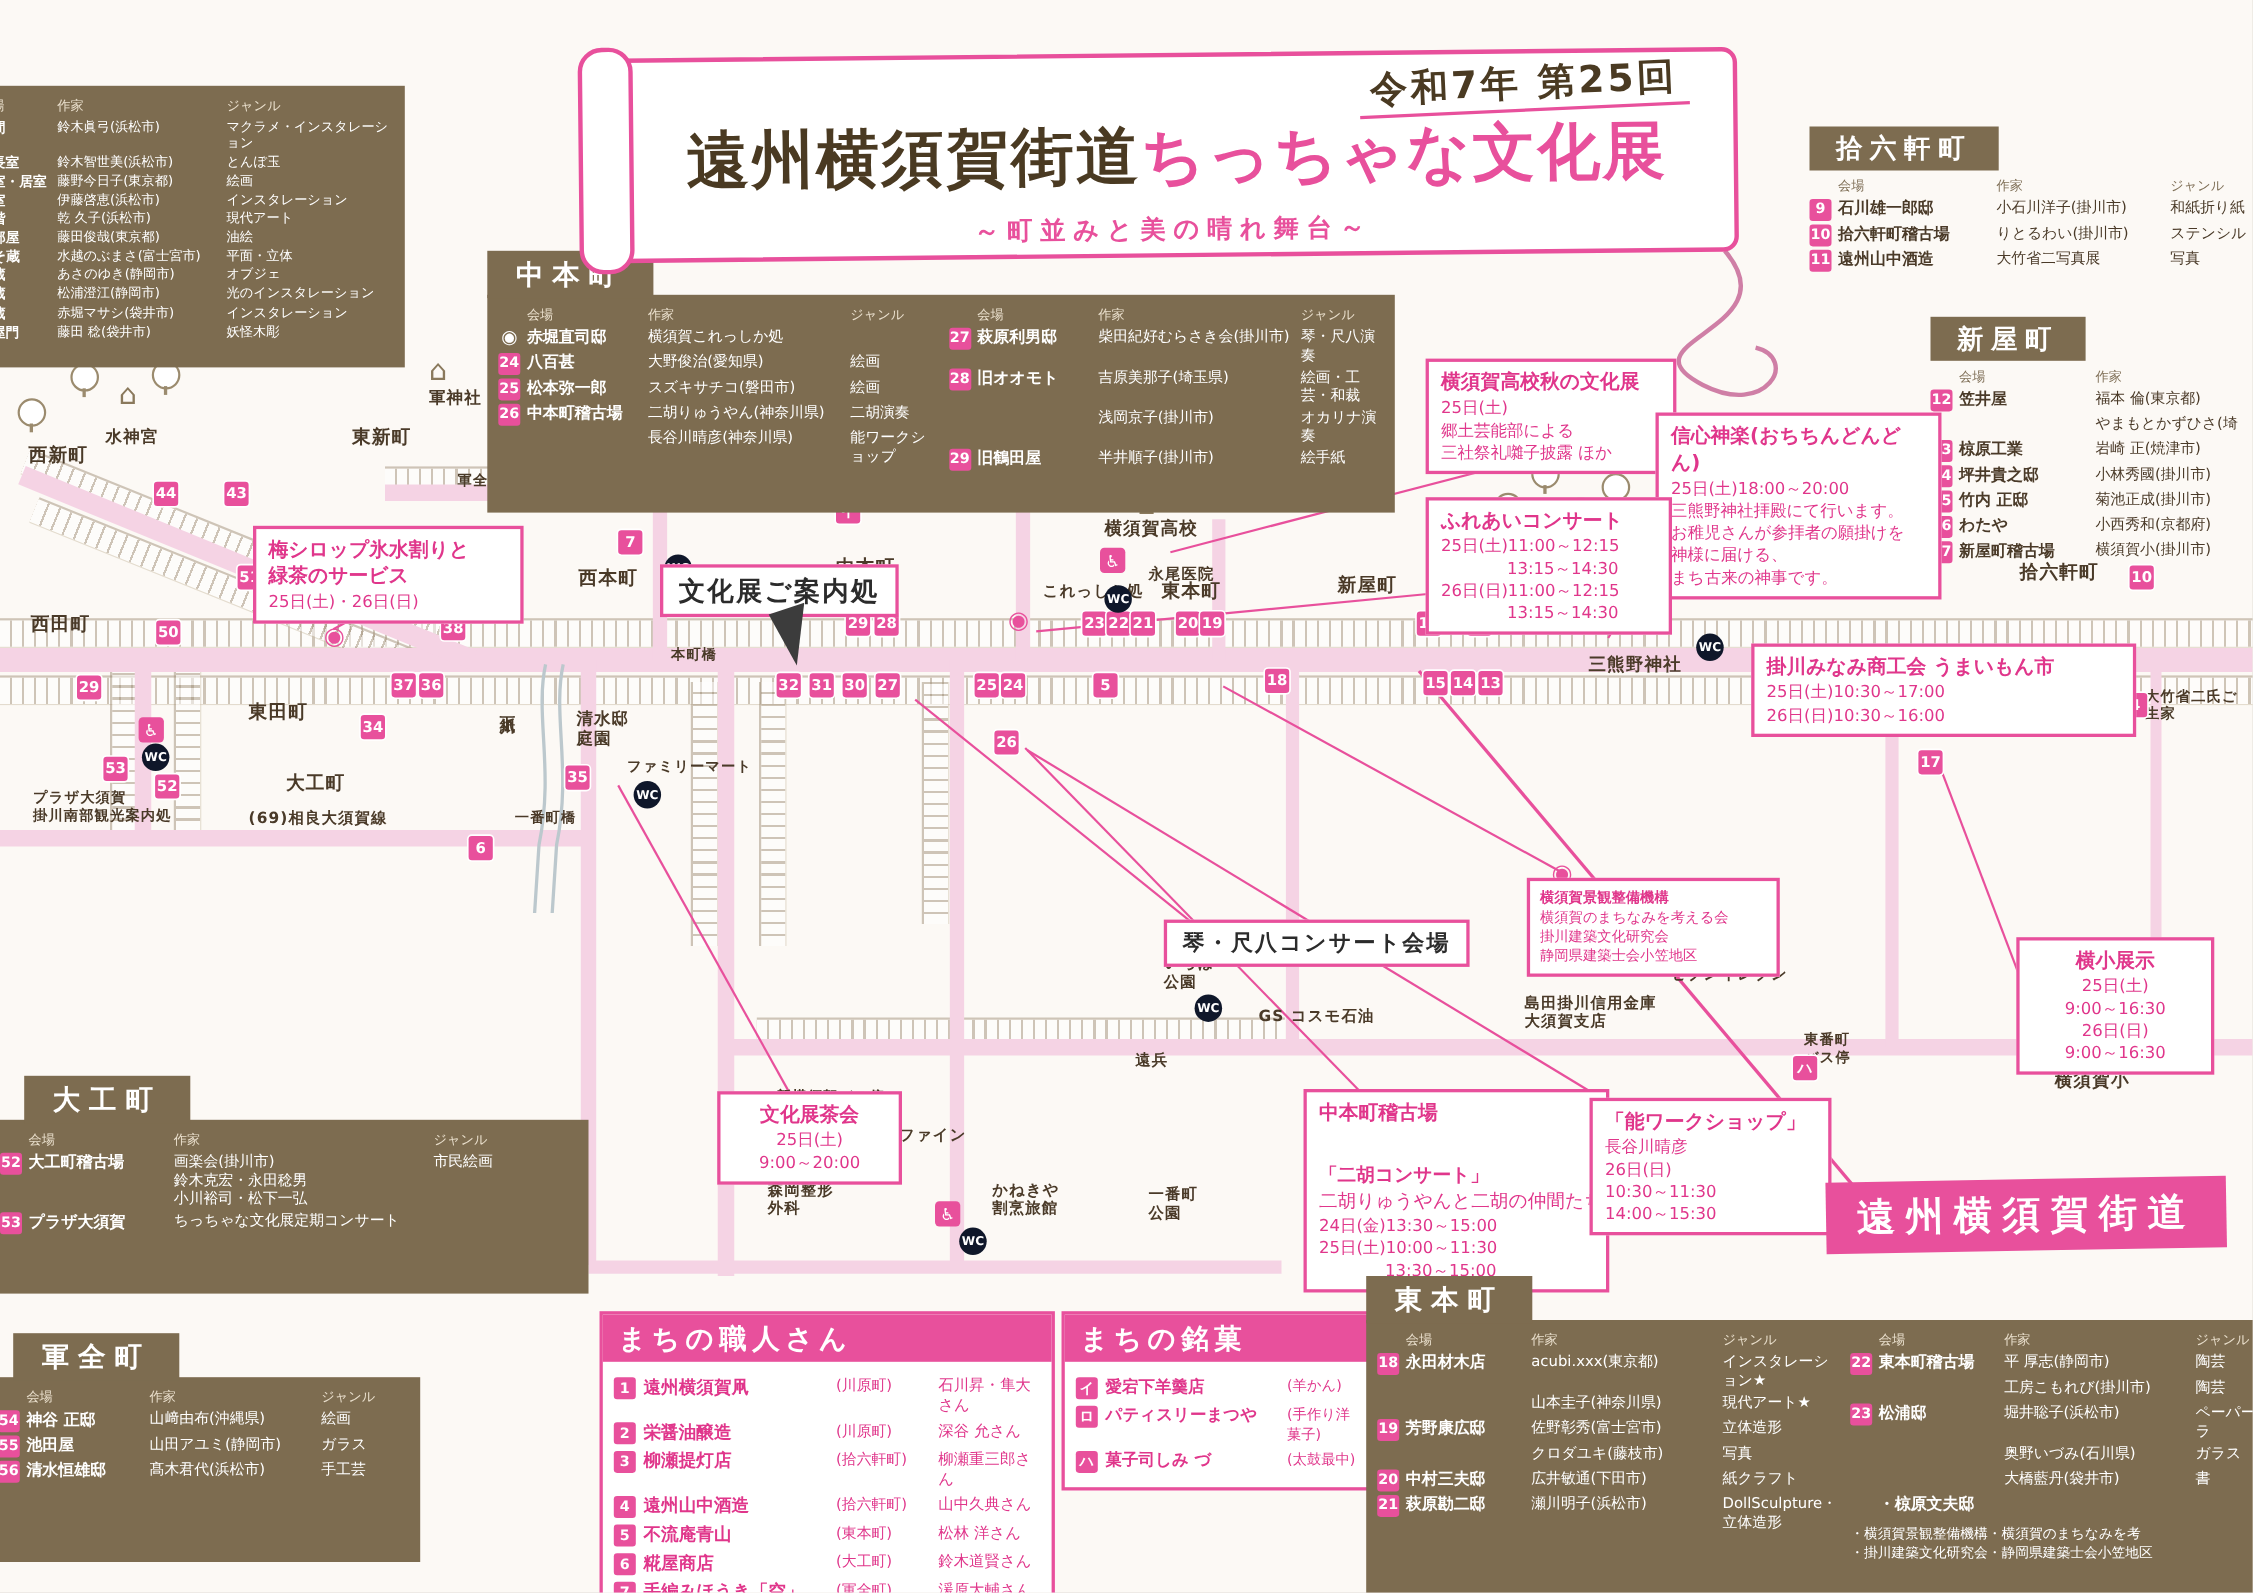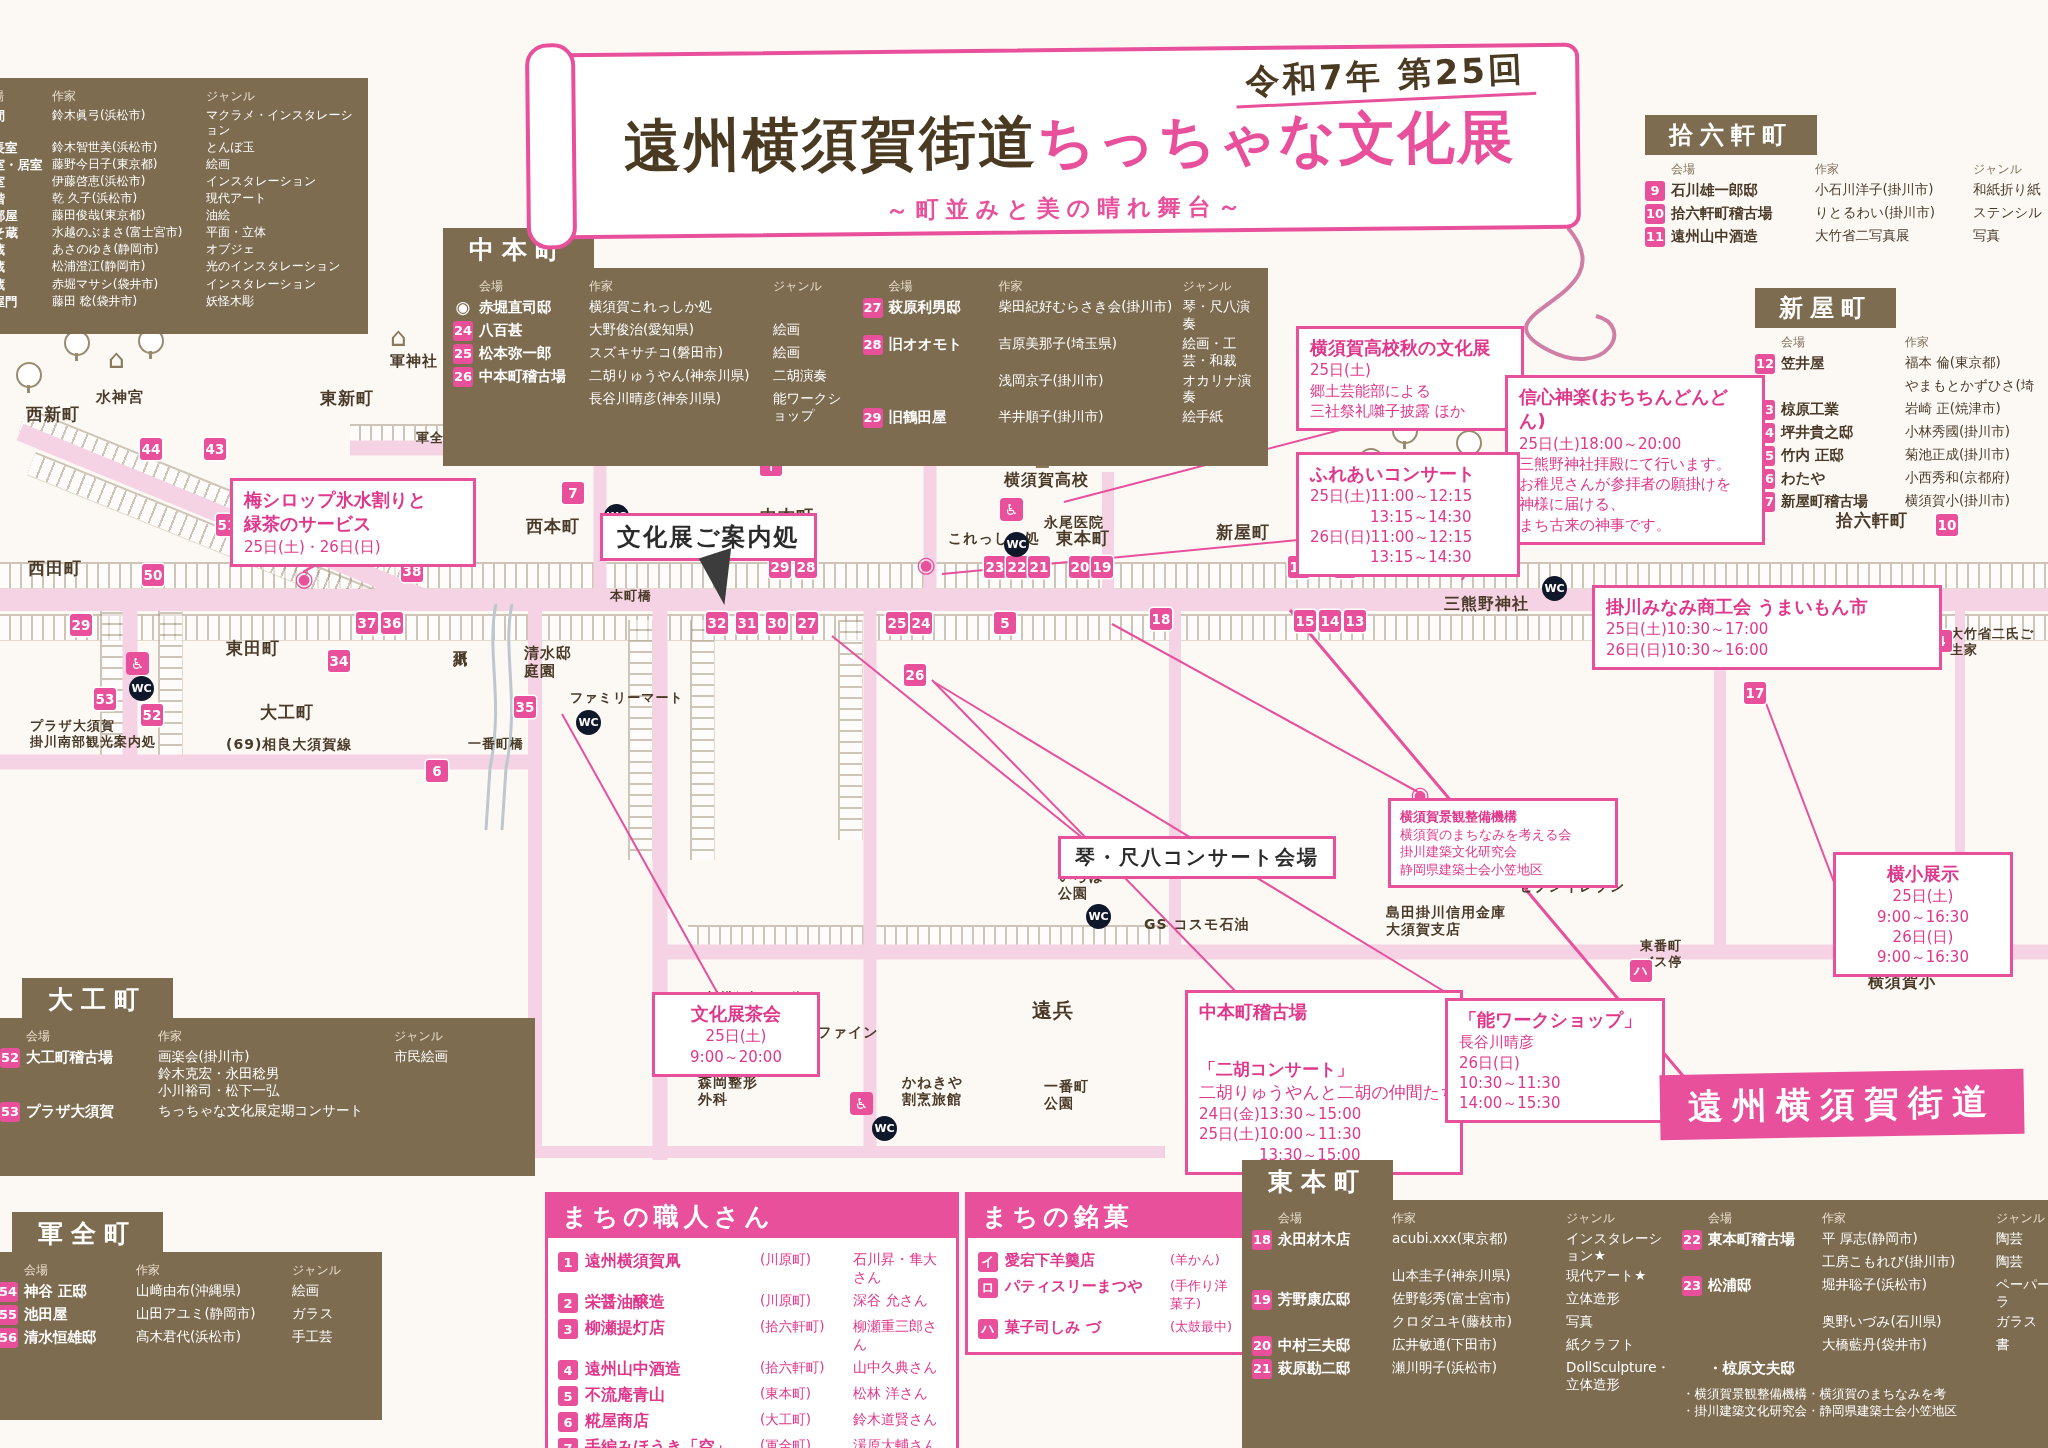--- a/index.html
+++ b/index.html
@@ -222,21 +222,21 @@
 庭園</span>
       <span class="mlabel" style="left: 570px; top: 690px; font-size: 13px;">ファミリーマート</span>
       <span class="mlabel" style="left: 468px; top: 736px; font-size: 13px;">一番町橋</span>
       <span class="mlabel" style="left: 226px; top: 736px; font-size: 14px;">(69)相良大須賀線</span>
       <span class="mlabel" style="left: 706px; top: 990px; font-size: 13px;">新横須賀バス停</span>
       <span class="mlabel" style="left: 756px; top: 1024px; font-size: 14px;">ココカラファイン</span>
       <span class="mlabel" style="left: 698px; top: 1074px; font-size: 14px;">森岡整形
 外科</span>
       <span class="mlabel" style="left: 902px; top: 1074px; font-size: 14px;">かねきや
 割烹旅館</span>
-      <span class="mlabel" style="left: 1032px; top: 998px; font-size: 20px;">遠兵</span>
+      <span class="mlabel" style="left: 1032px; top: 956px; font-size: 14px;">遠兵</span>
       <span class="mlabel" style="left: 1058px; top: 868px; font-size: 14px;">いろは
 公園</span>
       <span class="mlabel" style="left: 1044px; top: 1078px; font-size: 14px;">一番町
 公園</span>
       <span class="mlabel" style="left: 1144px; top: 916px; font-size: 14px;">GS コスモ石油</span>
       <span class="mlabel" style="left: 1386px; top: 904px; font-size: 14px;">島田掛川信用金庫
 大須賀支店</span>
       <span class="mlabel" style="left: 1518px; top: 878px; font-size: 14px;">セブンイレブン</span>
       <span class="mlabel" style="left: 1640px; top: 938px; font-size: 13px;">東番町
 バス停</span>

